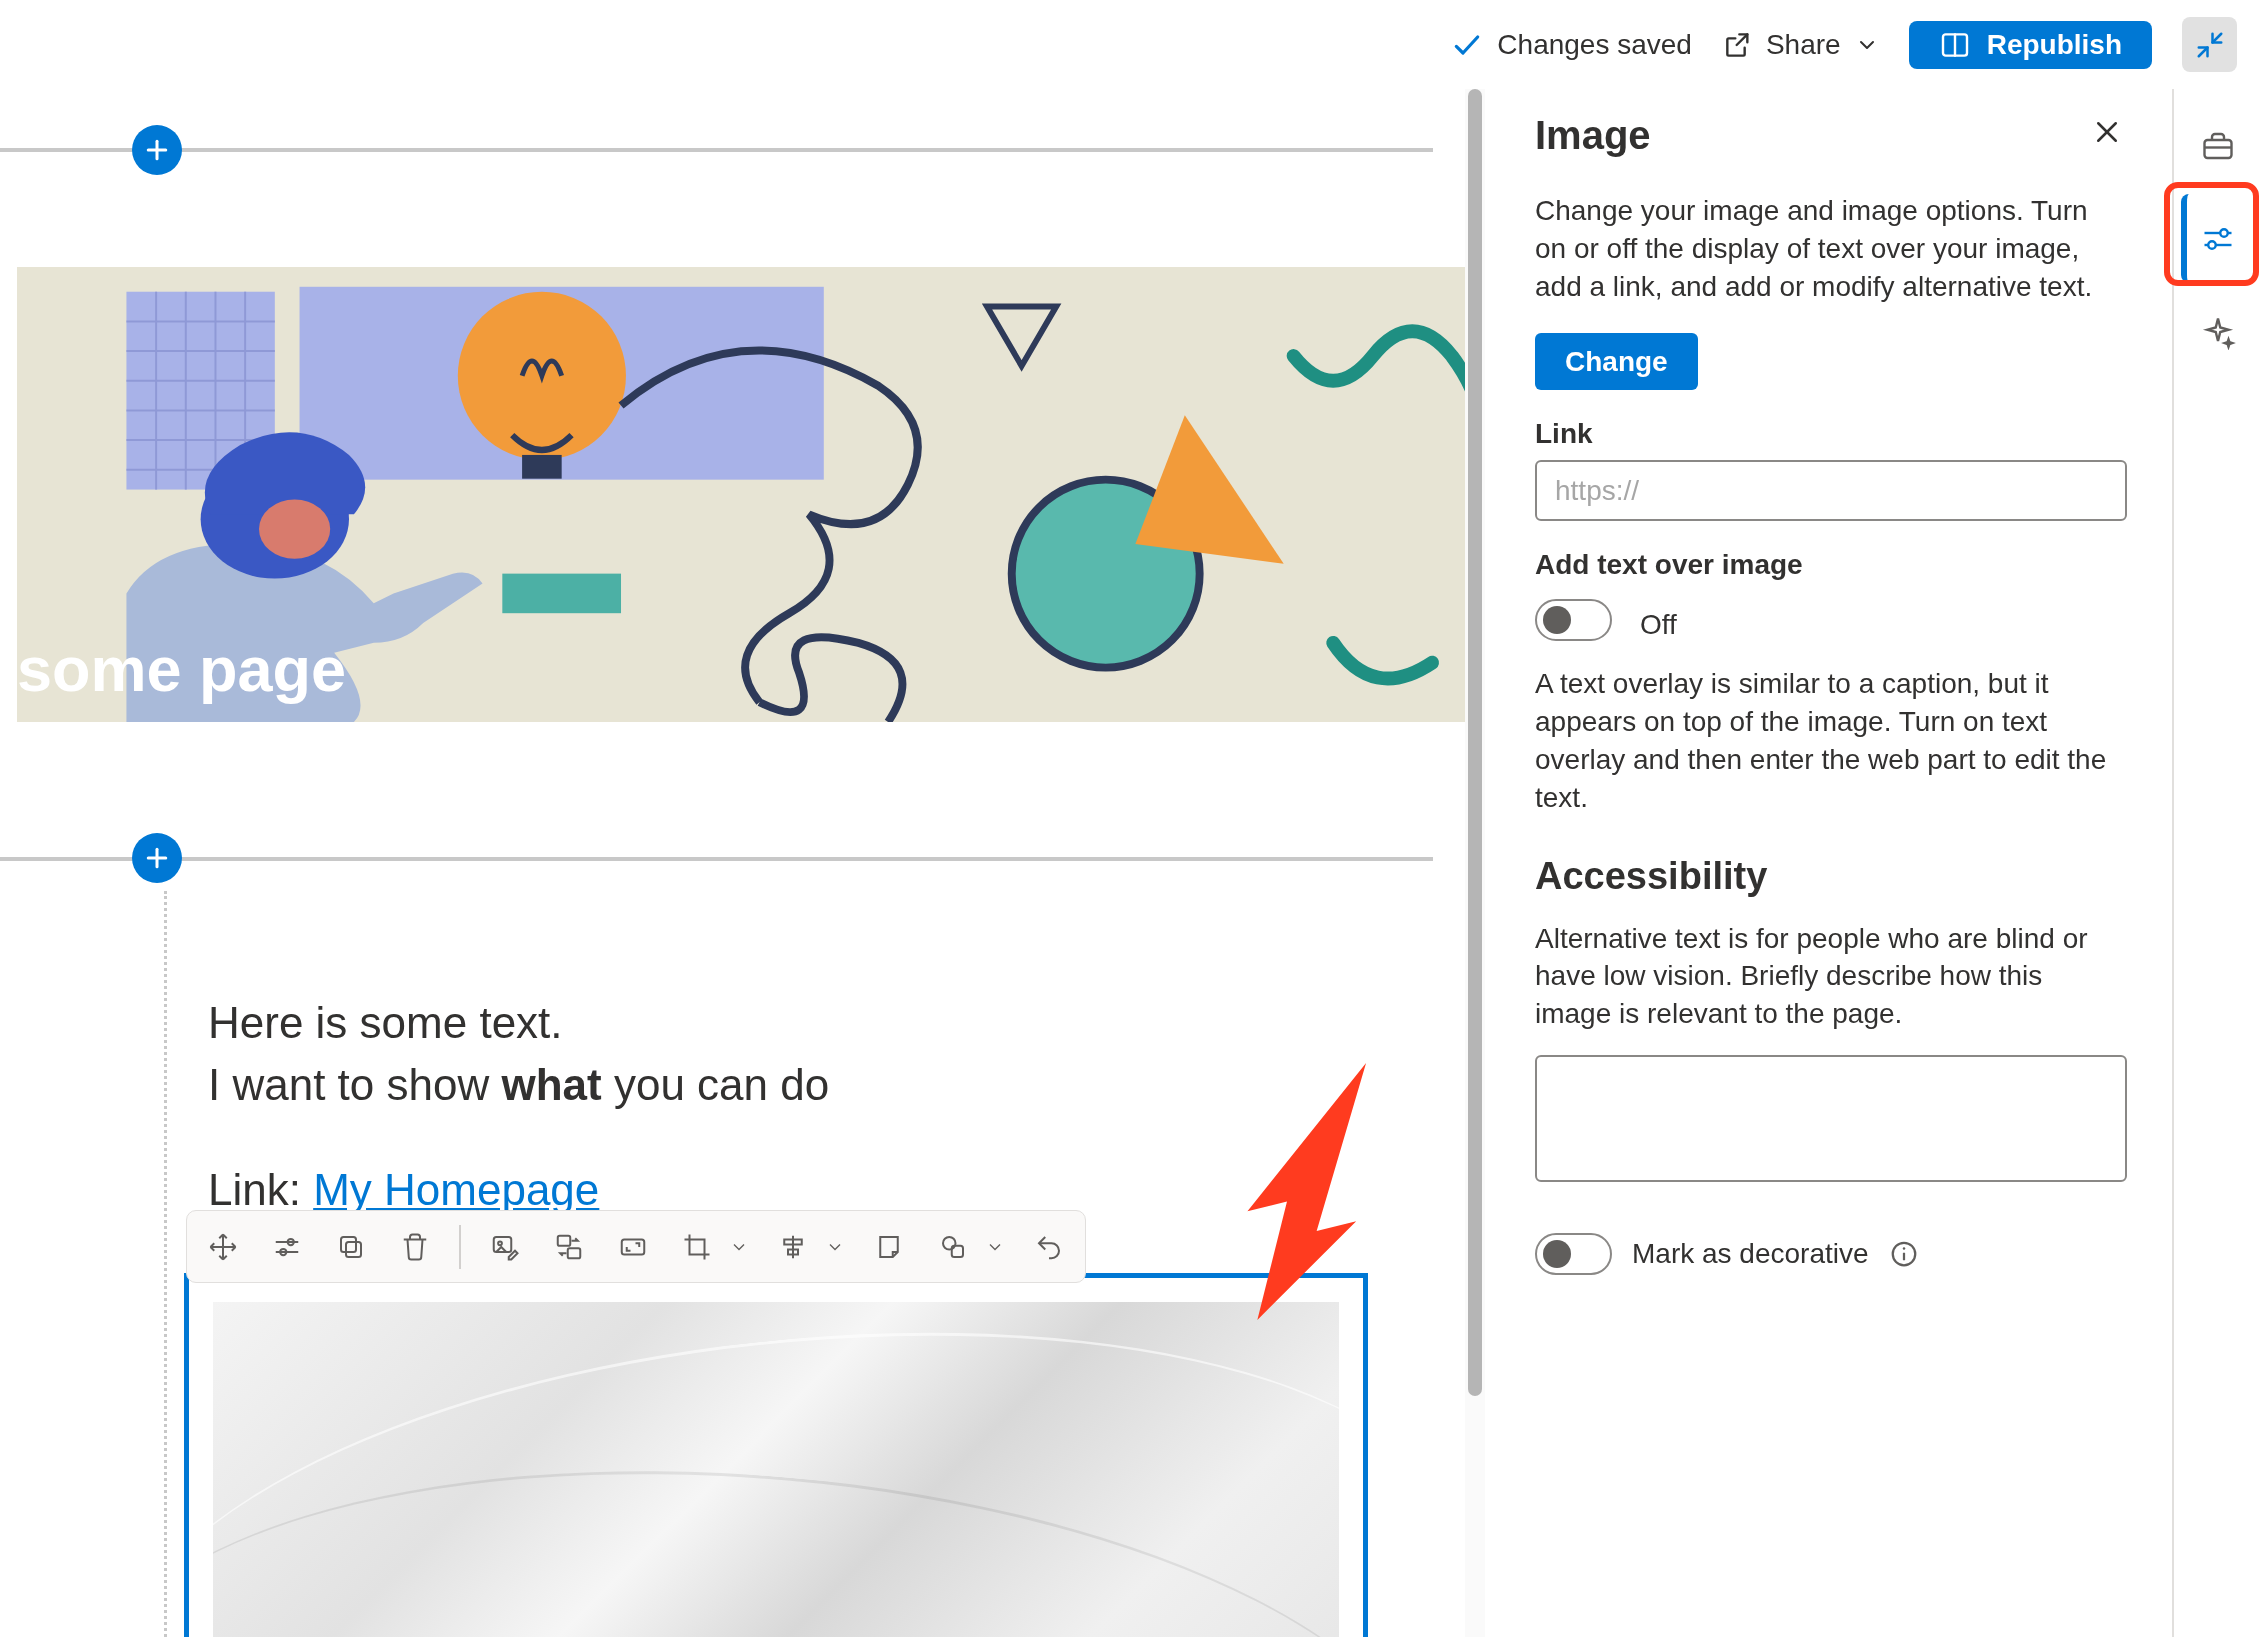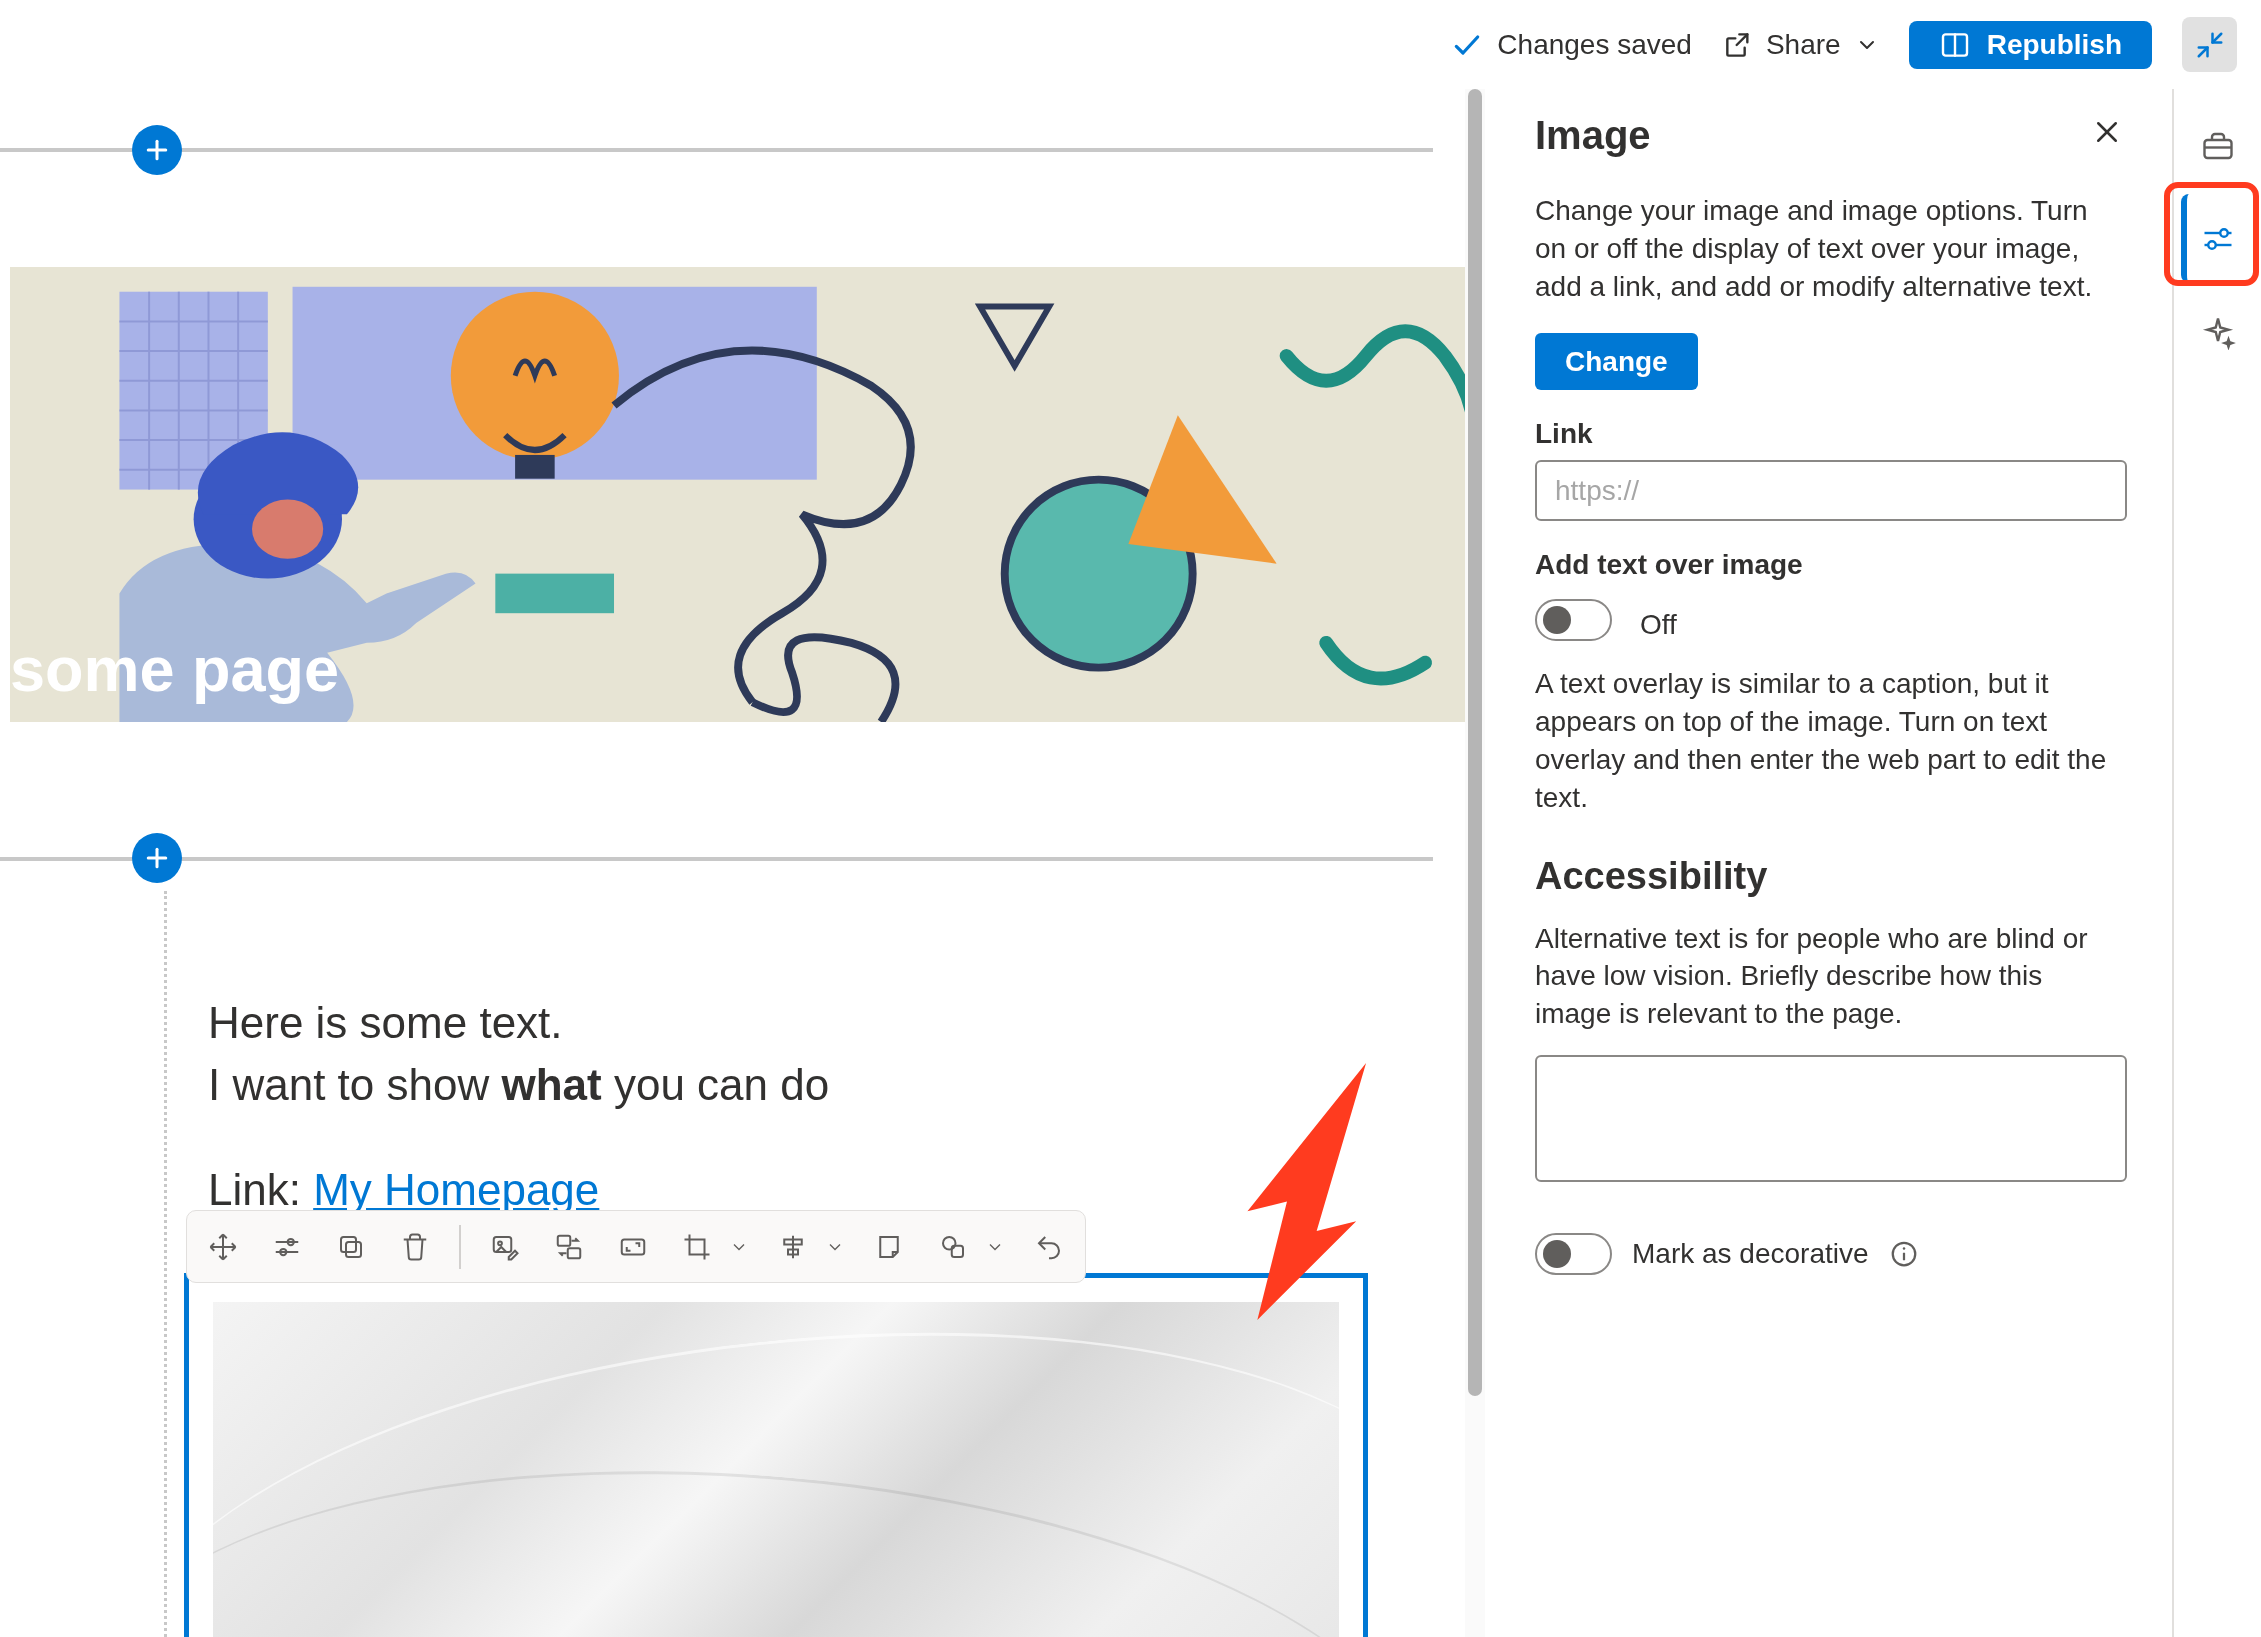--- a/index.html
+++ b/index.html
@@ -102,21 +102,21 @@
     cursor: pointer;
     z-index: 5;
   }
   .add-section-btn svg { width: 30px; height: 30px; stroke:#fff; }
   .add-top { left: 132px; top: 36px; }
   .add-mid { left: 132px; top: 744px; }
 
   
   .hero {
     position: absolute;
-    left: 10px;
+    left: 17px;
     top: 178px;
     width: 1574px;
     height: 455px;
     background: #e7e4d4;
     overflow: hidden;
   }
   .hero svg { width: 100%; height: 100%; }
   .hero-title {
     position: absolute;
     left: 0;

